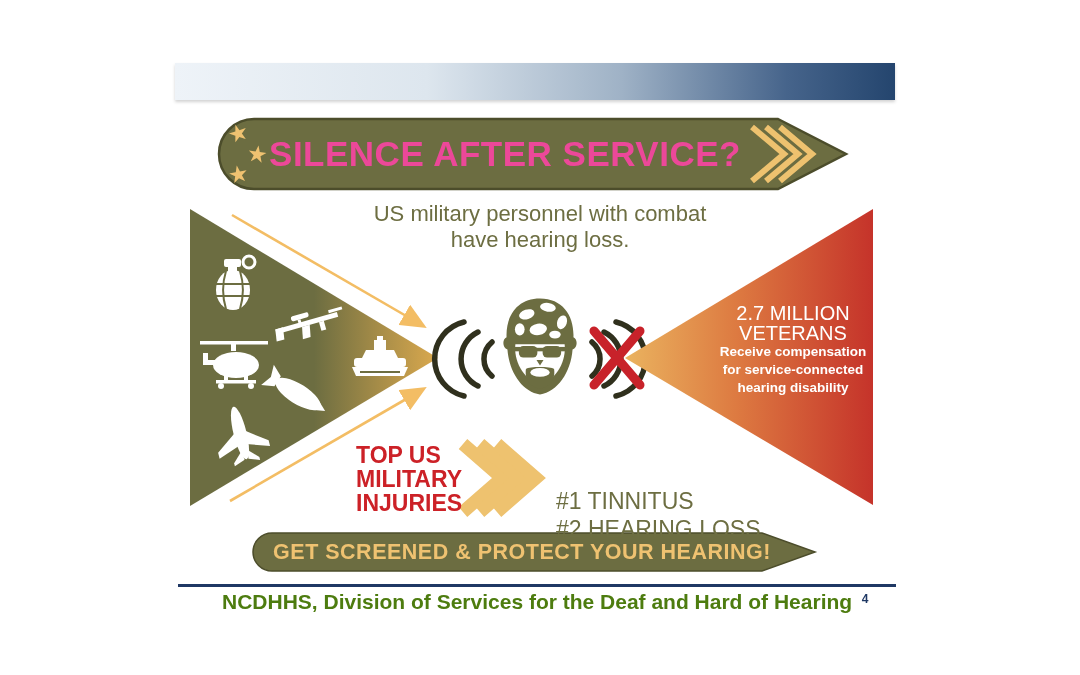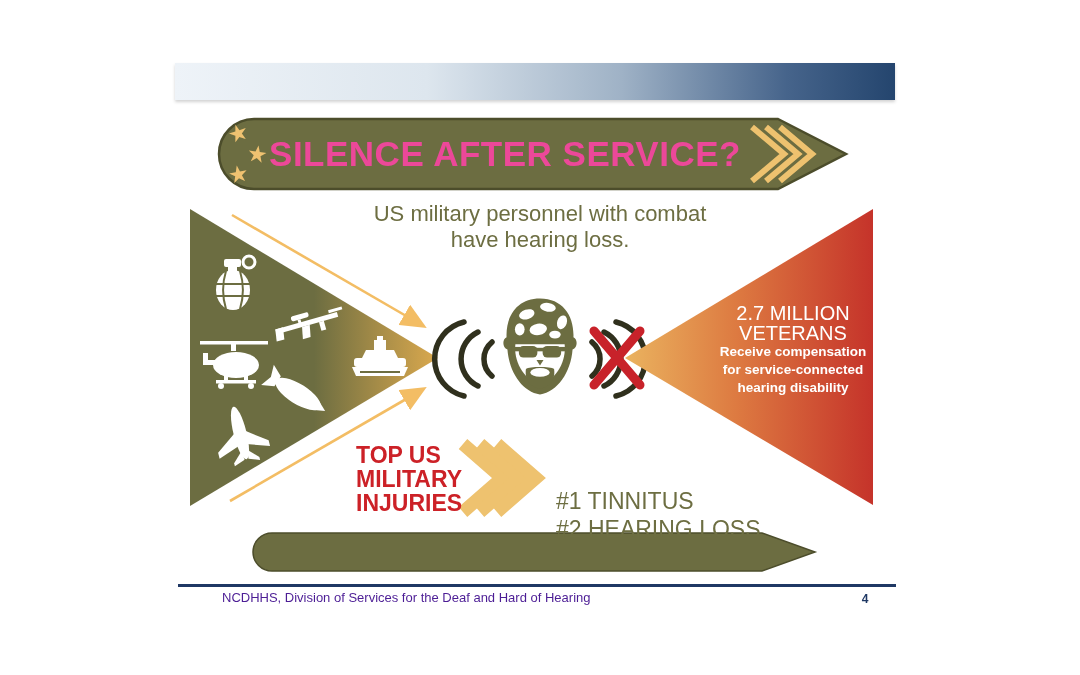--- a/index.html
+++ b/index.html
@@ -24,21 +24,21 @@
   .stat-block{left:701px;top:303px;width:184px;text-align:center;color:#ffffff;}
   .stat-heading{font-size:20px;font-weight:normal;line-height:20px;}
   .stat-body{margin-top:0;font-size:13.5px;font-weight:bold;line-height:18px;}
   .injuries-label{left:356px;top:443px;width:150px;color:#cc2127;
     font-size:23px;font-weight:bold;line-height:24px;}
   .injuries-items{left:556px;top:451px;width:260px;color:#6d6e42;
     font-size:23px;font-weight:normal;line-height:28px;margin-top:36px;}
   .cta-text{left:272px;top:540px;width:500px;text-align:center;color:#efc271;
     font-size:21.5px;font-weight:bold;letter-spacing:0.5px;}
   .footer-line{left:178px;top:584px;width:718px;height:2.5px;background:#1f3864;}
-  .footer-text{left:222px;top:590px;color:#4c1d95;font-size:13px;font-weight:normal;}
+  .footer-text{left:222px;top:590px;color:#4d7c0f;font-size:21px;font-weight:bold;}
   .page-number{left:855px;top:592px;width:20px;text-align:center;color:#1f3864;
     font-size:12px;font-weight:bold;}
 </style>
 </head>
 <body>
 
 <div class="page">
 
   <div class="abs gradient-bar"></div>
 
@@ -216,18 +216,19 @@
     <div>TOP US</div>
     <div>MILITARY</div>
     <div>INJURIES</div>
   </div>
 
   <div class="abs injuries-items">
     <div>#1 TINNITUS</div>
     <div>#2 HEARING LOSS</div>
   </div>
 
+  <div class="abs cta-text">GET SCREENED &amp; PROTECT YOUR HEARING!</div>
 
   <div class="abs footer-line"></div>
   <div class="abs footer-text">NCDHHS, Division of Services for the Deaf and Hard of Hearing</div>
   <div class="abs page-number">4</div>
 
 </div>
 
 </body></html>

